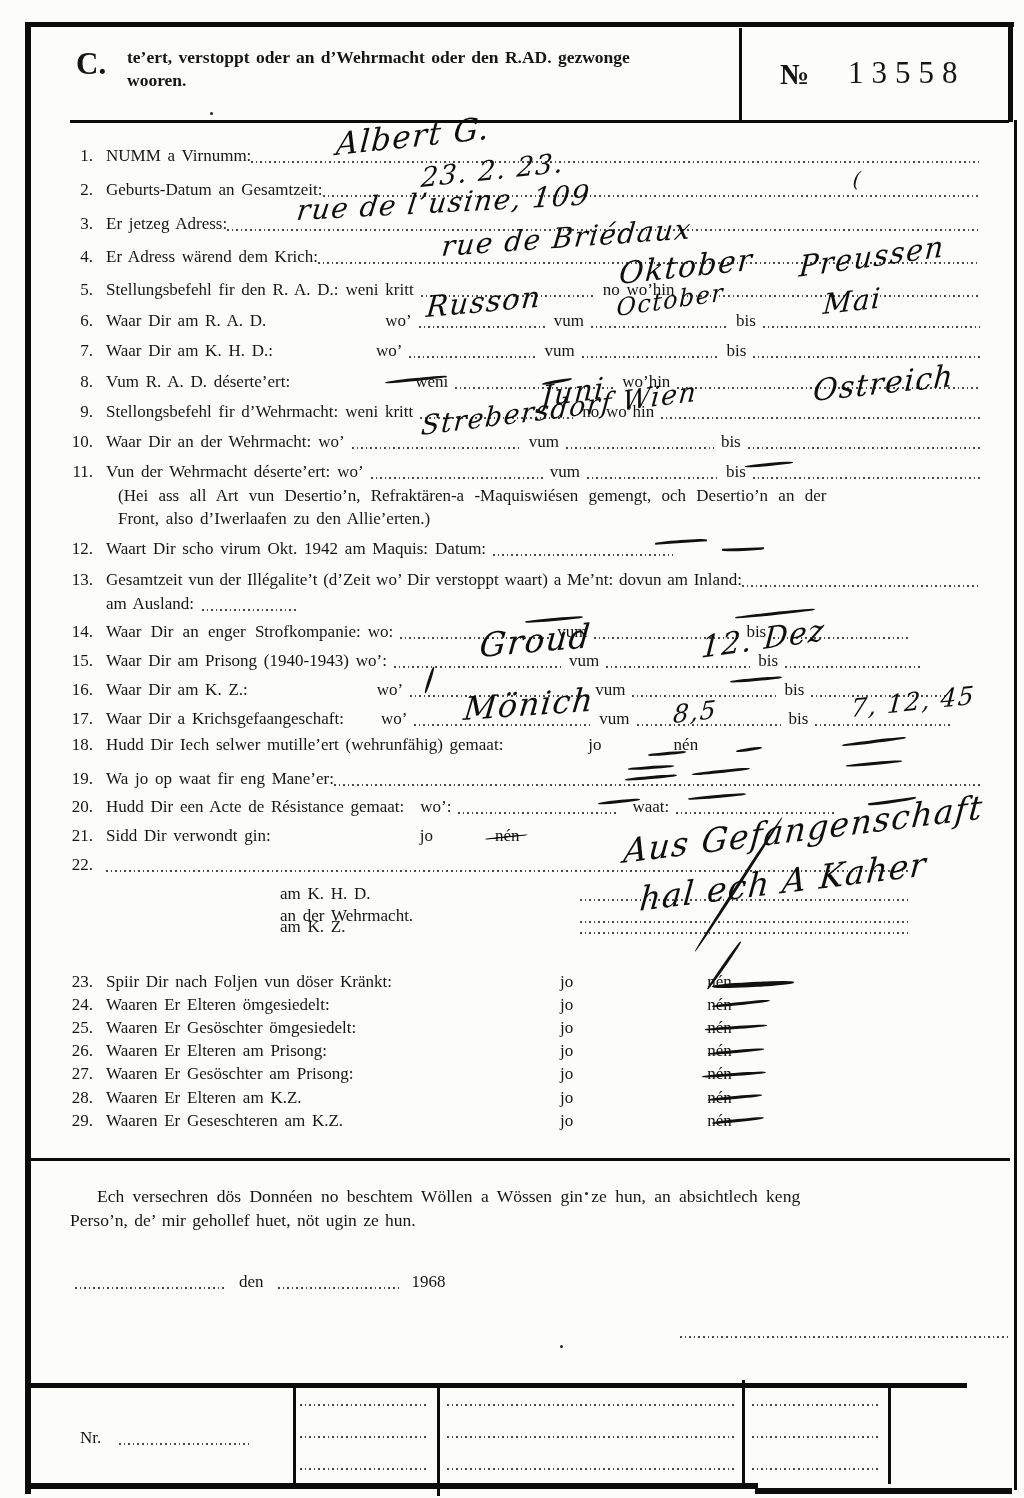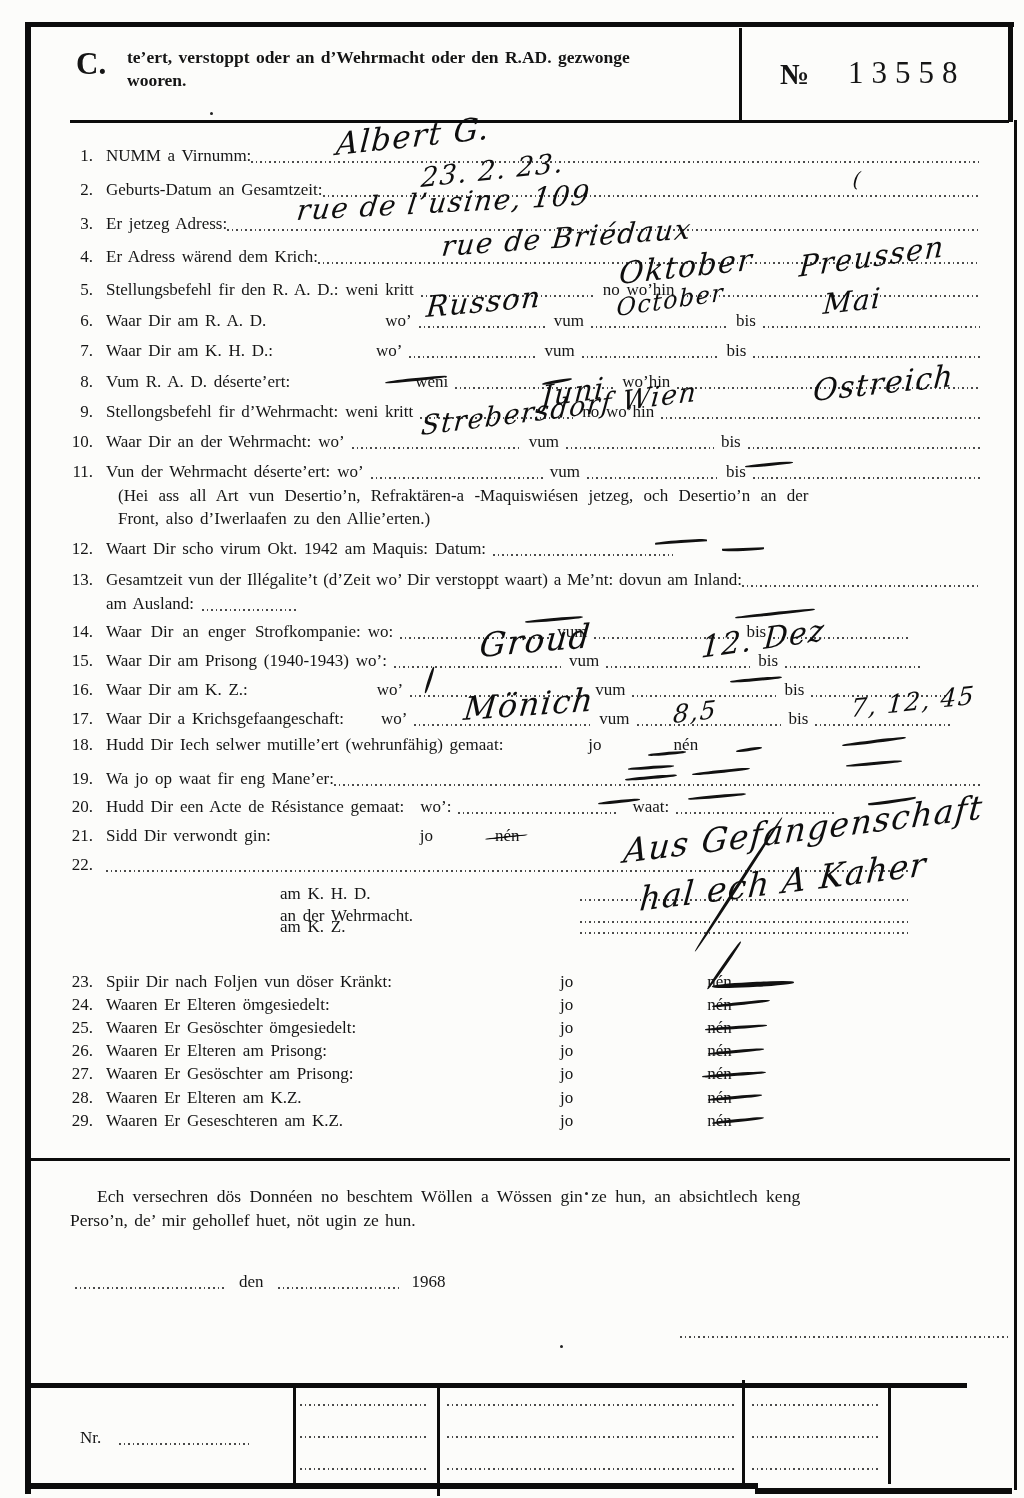--- a/index.html
+++ b/index.html
@@ -147,21 +147,21 @@
   <div class="row" style="top:462px;">
     <span class="num">11.</span>
     <span class="lbl">Vun der Wehrmacht déserte’ert:</span>
     <span class="kw">wo’</span>
     <span class="dots" style="width:172px;"></span>
     <span class="kw">vum</span>
     <span class="dots" style="width:132px;"></span>
     <span class="kw">bis</span>
     <span class="dots grow"></span>
   </div>
-  <div class="note" style="top:486px;">(Hei ass all Art vun Desertio’n, Refraktären-a -Maquiswiésen jetzeg, och Desertio’n an der</div>
+  <div class="note" style="top:486px;">(Hei ass all Art vun Desertio’n, Refraktären-a -Maquiswiésen gemengt, och Desertio’n an der</div>
   <div class="note" style="top:509px;word-spacing:2.5px;">Front, also d’Iwerlaafen zu den Allie’erten.)</div>
 
   <div class="row" style="top:539px;">
     <span class="num">12.</span>
     <span class="lbl">Waart Dir scho virum Okt. 1942 am Maquis:</span>
     <span class="kw">Datum:</span>
     <span class="dots" style="width:180px;"></span>
   </div>
 
   <div class="row" style="top:570px;word-spacing:1.5px;">

